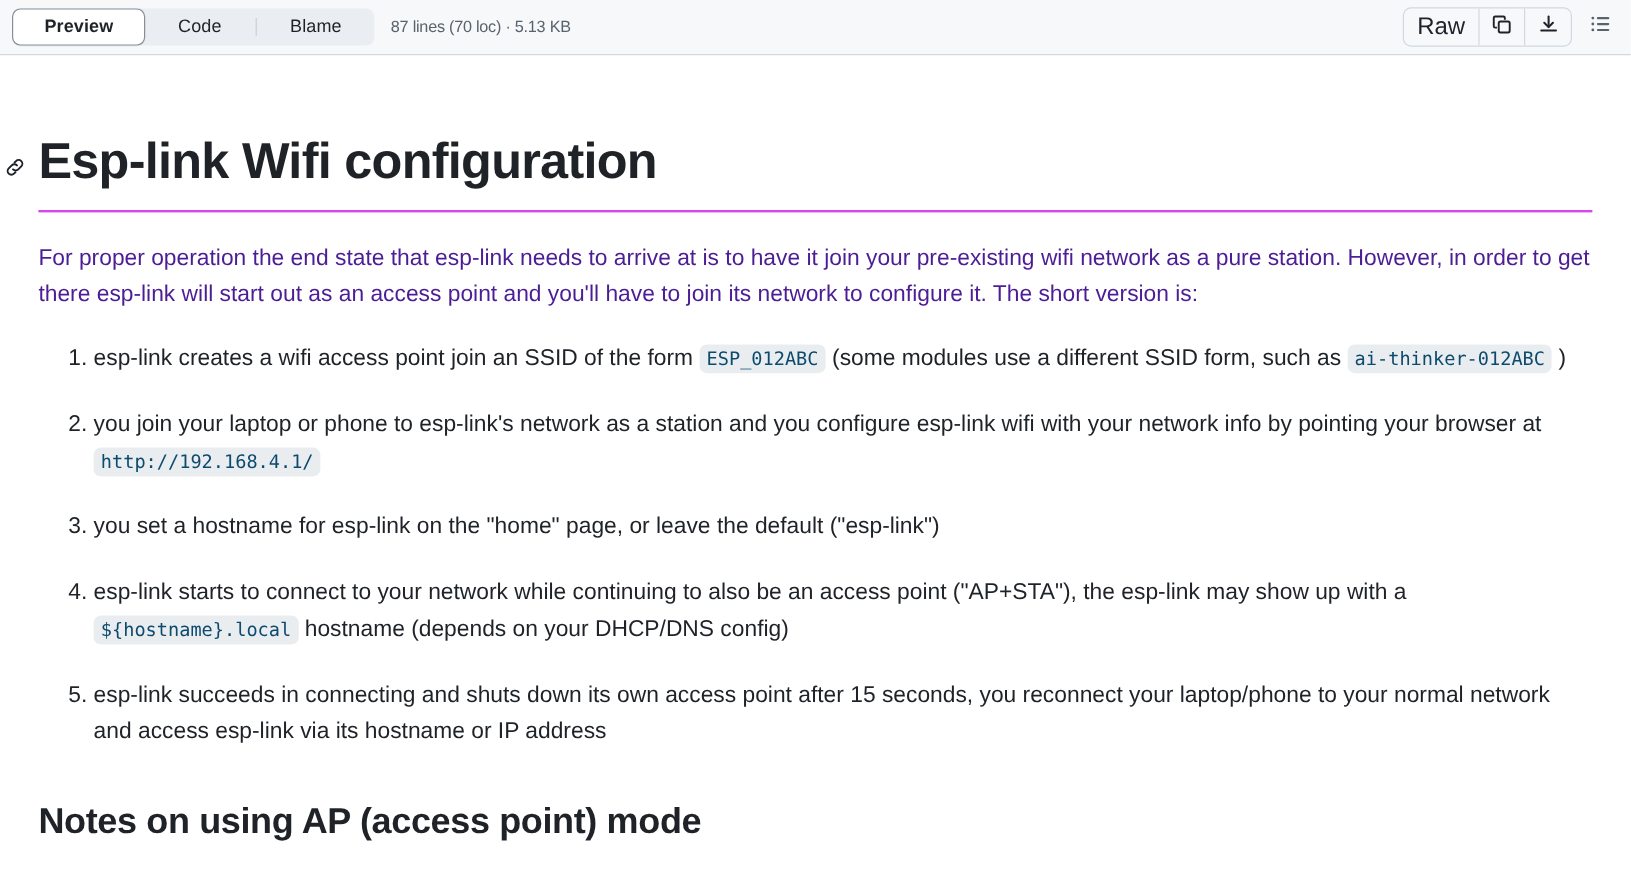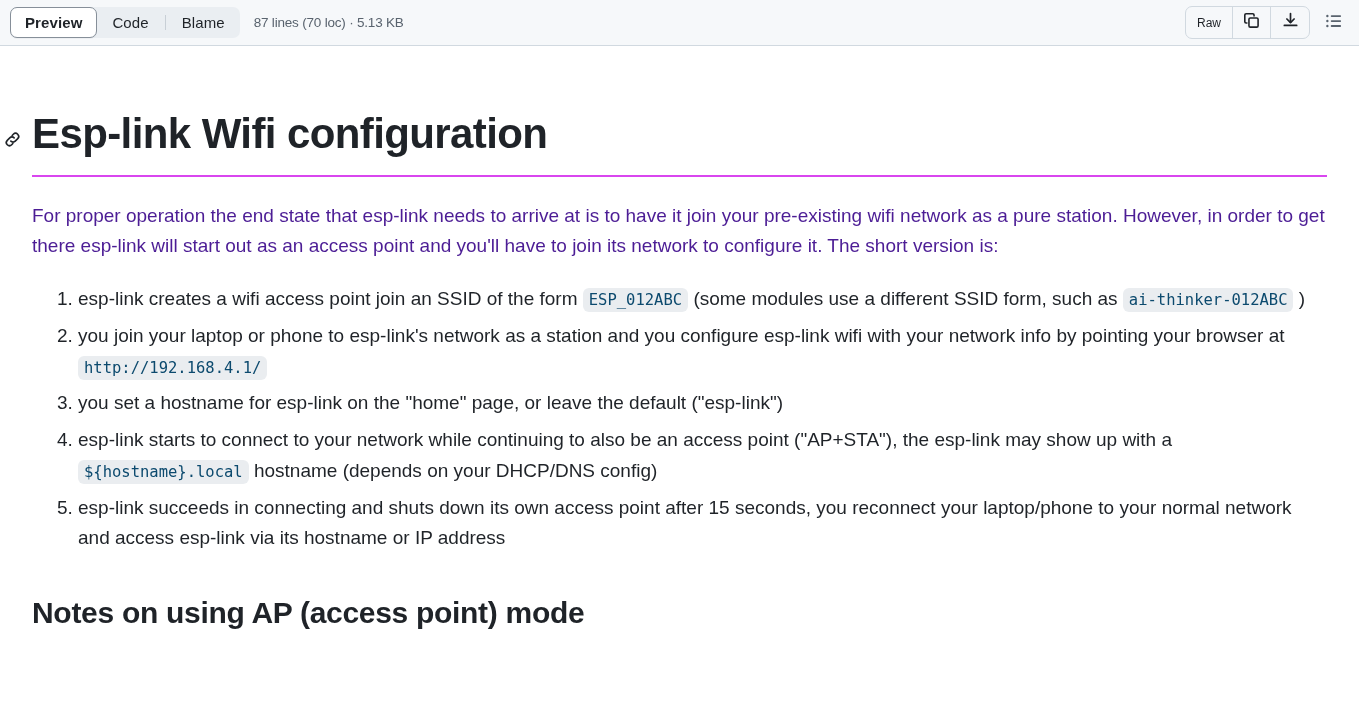--- a/index.html
+++ b/index.html
@@ -31,21 +31,21 @@
     background: #eaeef2;
     border-radius: 7px;
     height: 31px;
     padding: 0;
     box-sizing: border-box;
   }
   .seg-btn {
     height: 31px;
     display: flex;
     align-items: center;
-    padding: 0 14px;
+    padding: 0 26px;
     font-size: 15px;
     color: #1f2328;
     box-sizing: border-box;
     border: 1px solid transparent;
     border-radius: 7px;
     cursor: pointer;
     white-space: nowrap;
     letter-spacing: 0.1px;
   }
   .seg-btn.selected {
@@ -89,21 +89,21 @@
     display: flex;
     align-items: center;
     justify-content: center;
     cursor: pointer;
     border-right: 1px solid #d1d9e0;
     box-sizing: border-box;
   }
   .btn-group > *:last-child { border-right: none; }
   .btn-raw {
     padding: 0 11px;
-    font-size: 12px;
+    font-size: 20px;
     color: #1f2328;
   }
   .btn-icon { width: 38px; }
   .toc-btn {
     width: 28px; height: 28px;
     display: flex; align-items: center; justify-content: center;
     cursor: pointer;
     border-radius: 6px;
   }
 
@@ -159,21 +159,21 @@
     color: #4c1d95;
   }
 
   ol.md-ol {
     font-size: 19px;
     line-height: 1.62;
     margin: 22px 0 0 0;
     padding-left: 46px;
   }
   ol.md-ol > li {
-    margin-top: 6px;
+    margin-top: 24px;
   }
   ol.md-ol > li:first-child { margin-top: 0; }
 
   code.md-code {
     font-family: "DejaVu Sans Mono", monospace;
     font-size: 15.5px;
     background: #eaedf0;
     border-radius: 6px;
     padding: 3px 6px;
     white-space: nowrap;

